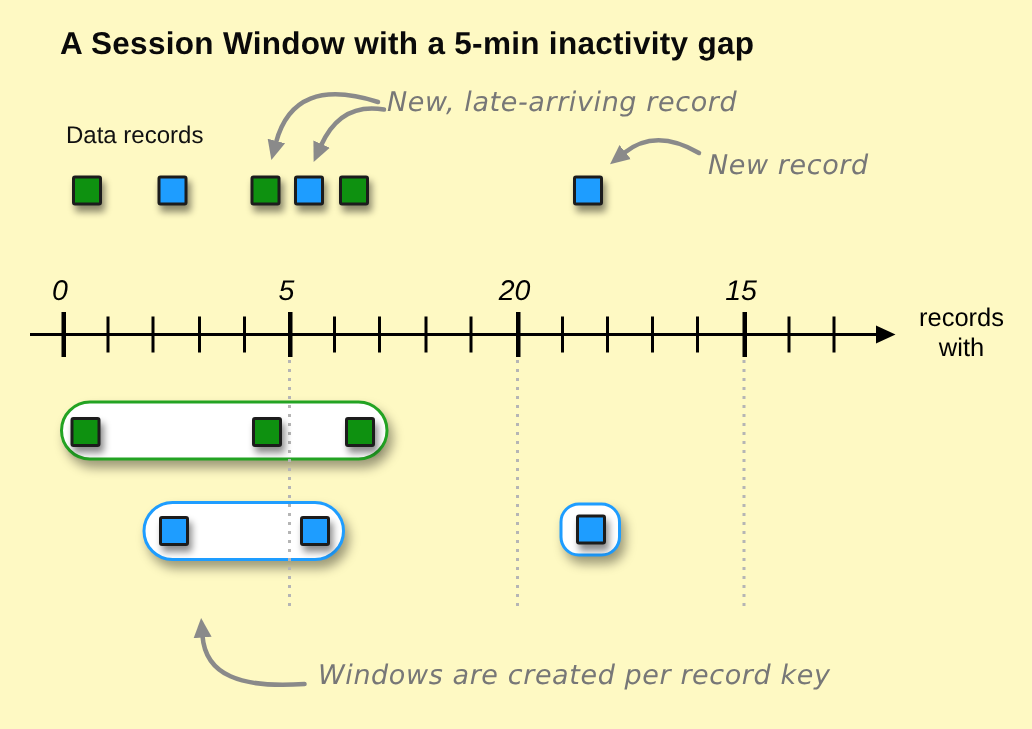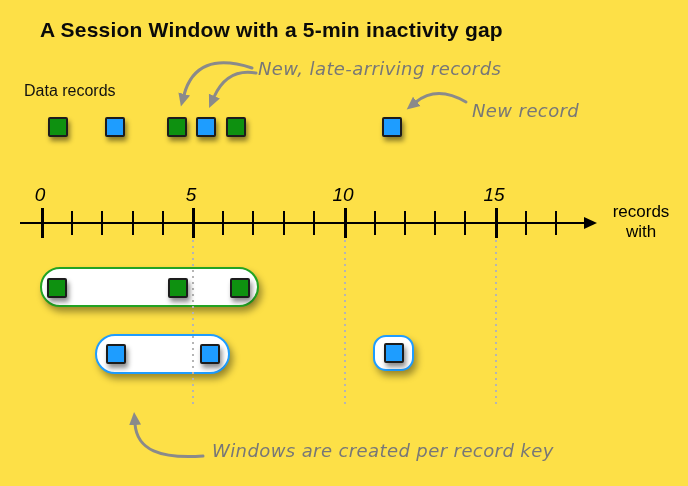--- a/index.html
+++ b/index.html
@@ -1,24 +1,24 @@
 <!DOCTYPE html>
 <html><head>
 <meta charset="utf-8">
 <style>
   html,body{margin:0;padding:0;background:#fff;}
   #page{
-    position:relative;width:688px;height:486px;background:#fde047;overflow:hidden;
+    position:relative;width:688px;height:486px;background:#fef9c3;overflow:hidden;
     font-family:"Liberation Sans",sans-serif;color:#000;
   }
   .abs{position:absolute;}
   #title{
     left:40px;top:18px;font-size:21px;font-weight:bold;letter-spacing:.2px;color:#0a0a0a;
   }
-  #data-records-label{left:24px;top:82px;font-size:16px;color:#111;}
+  #data-records-label{left:44px;top:82px;font-size:16px;color:#111;}
   .hand{
     font-family:"DejaVu Sans",sans-serif;font-style:italic;color:var(--annotation);
     letter-spacing:.4px;
   }
   #late-records-note{left:258px;top:58px;font-size:18px;}
   #new-record-note{left:472px;top:100px;font-size:18px;}
   #windows-note{left:212px;top:440px;font-size:18px;}
   
   .square{
     position:absolute;width:20px;height:20px;border:2px solid var(--sqborder);
@@ -54,21 +54,21 @@
 </style>
 </head>
 <body>
 
 <div id="page" style="--green: #0e9110; --blue: #1e9dff; --sqborder: #1c1c1c; --greenborder: #23a323; --blueborder: #1e9dff; --annotation: #777777; --dotted: #b5b5b5;">
 
   <div class="abs" id="title">A Session Window with a 5-min inactivity gap</div>
 
   <div class="abs" id="data-records-label">Data records</div>
 
-  <div class="abs hand" id="late-records-note">New, late-arriving records</div>
+  <div class="abs hand" id="late-records-note">New, late-arriving record</div>
   <div class="abs hand" id="new-record-note">New record</div>
   <div class="abs hand" id="windows-note">Windows are created per record key</div>
 
   <div class="abs" id="axis-label">
     <div>records</div>
     <div>with</div>
   </div>
 
   <div id="windows-layer">
       <div class="window green" style="left: 40px; top: 267px; width: 219px; height: 40px; border-radius: 20px;"></div>
@@ -93,21 +93,21 @@
       <div class="square blue" style="left: 106px; top: 344px;"></div>
       <div class="square blue" style="left: 200px; top: 344px;"></div>
       <div class="square blue" style="left: 384px; top: 343px;"></div>
     </div>
   <div id="ticks-layer">
       <div class="tick major" style="left: 40.5px;"></div>
       <div class="tick-label" style="left: 40px;">0</div>
       <div class="tick major" style="left: 191.5px;"></div>
       <div class="tick-label" style="left: 191px;">5</div>
       <div class="tick major" style="left: 343.5px;"></div>
-      <div class="tick-label" style="left: 343px;">10</div>
+      <div class="tick-label" style="left: 343px;">20</div>
       <div class="tick major" style="left: 494.5px;"></div>
       <div class="tick-label" style="left: 494px; font-style: italic;">15</div>
       <div class="tick minor" style="left: 71px;"></div>
       <div class="tick minor" style="left: 101px;"></div>
       <div class="tick minor" style="left: 132px;"></div>
       <div class="tick minor" style="left: 162px;"></div>
       <div class="tick minor" style="left: 222px;"></div>
       <div class="tick minor" style="left: 252px;"></div>
       <div class="tick minor" style="left: 283px;"></div>
       <div class="tick minor" style="left: 313px;"></div>

